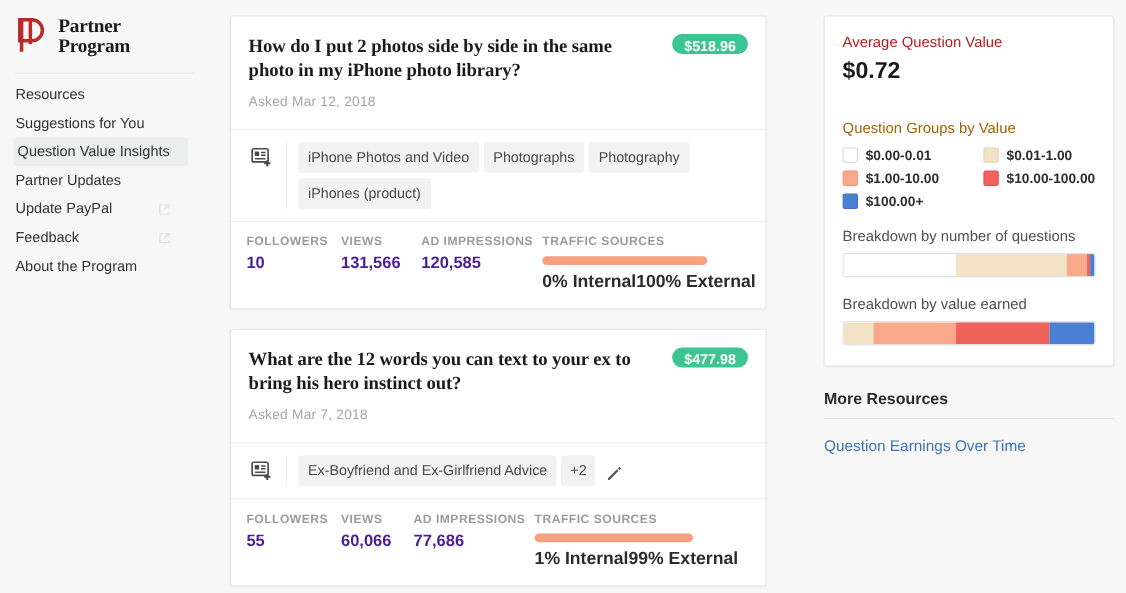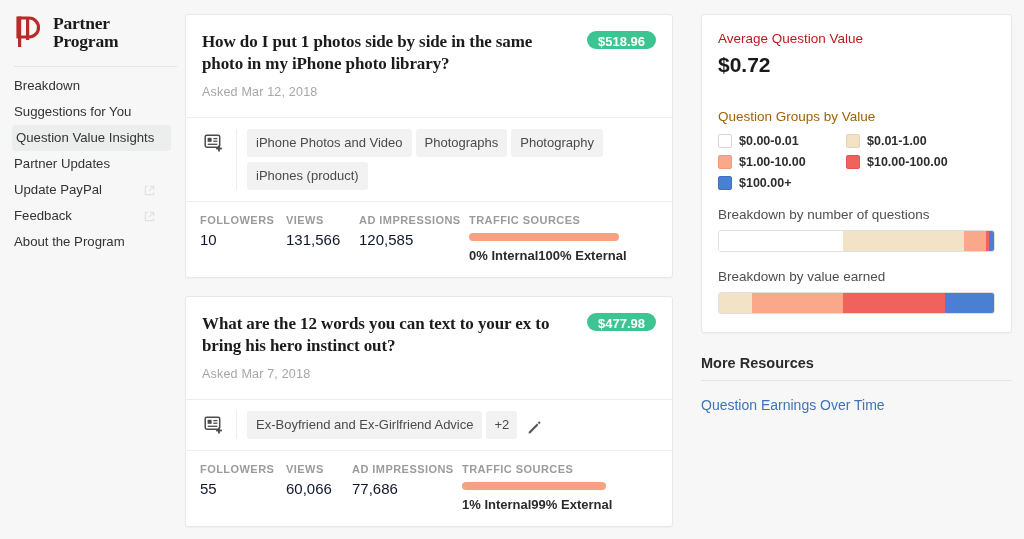--- a/index.html
+++ b/index.html
@@ -3,21 +3,21 @@
 <meta charset="utf-8">
 <style>
   * { box-sizing: border-box; margin: 0; padding: 0; }
   html, body {
     width: 1024px; height: 539px;
     background: #f7f7f8;
     font-family: "Liberation Sans", sans-serif;
     color: #2b2b2b;
     overflow: hidden;
   }
-  .page { position: relative; width: 1024px; height: 476px; display: flex; }
+  .page { position: relative; width: 1024px; height: 476px; display: flex; gap: 24px; }
 
   
   .sidebar { width: 185px; flex: 0 0 185px; padding: 12px 0 0 12px; }
   .logo-row { display: flex; align-items: center; gap: 7px; padding: 2px 0 0 2px; }
   .logo-mark { width: 32px; height: 36px; flex: 0 0 32px; }
   .logo-text { font-family: "Liberation Serif", serif; font-weight: bold;
                font-size: 17.5px; line-height: 17px; color: #1a1a1a; letter-spacing: -0.2px; }
   .logo-text div:first-child { margin-bottom: 1px; }
   .nav-sep { height: 1px; background: #e4e4e4; margin: 16px 8px 6px 2px; }
   .nav { display: flex; flex-direction: column; }
@@ -57,24 +57,24 @@
     padding: 6px 9px 7px 9px; border-radius: 3px; white-space: nowrap; cursor: pointer;
   }
   .topic.mini { padding: 6px 8px 7px 8px; }
   .pencil { padding: 4px 6px; display: flex; align-items: center; cursor: pointer; }
 
   .card-stats { border-top: 1px solid #ededed; padding: 12px 14px 14px 14px;
                 display: flex; align-items: flex-start; }
   .stat { min-width: 0; }
   .stat-label { font-size: 11px; letter-spacing: .45px; color: #9b9b9b;
                 font-weight: bold; text-transform: uppercase; white-space: nowrap; }
-  .stat-value { font-size: 15px; font-weight: normal; color: #0f172a; margin-top: 5px; }
+  .stat-value { font-size: 15px; font-weight: bold; color: #4c1d95; margin-top: 5px; }
   .traffic { min-width: 0; }
   .traffic-bar { height: 8px; border-radius: 5px; background: #f7a183; margin-top: 7px; }
-  .traffic-legend { font-size: 13px; font-weight: bold; color: #2b2b2b;
+  .traffic-legend { font-size: 16px; font-weight: bold; color: #2b2b2b;
                     margin-top: 7px; white-space: nowrap; }
 
   
   .right { flex: 1 1 auto; padding: 14px 12px 0 28px; }
   .panel { background: #fff; border: 1px solid #e8e8e8; border-radius: 3px;
            padding: 16px 16px 18px 16px; box-shadow: 0 1px 1px rgba(0,0,0,0.03); }
   .panel-label { font-size: 13.5px; color: #b91c1c; line-height: 16px; }
   .panel-big { font-size: 21px; font-weight: bold; color: #1a1a1a; margin-top: 6px; }
   .panel-sub { font-size: 13.5px; color: #a16207; margin-top: 32px; }
   .legend-grid { display: grid; grid-template-columns: 128px auto; row-gap: 7px;
@@ -111,21 +111,21 @@
       <span class="logo-text">
         <div>Partner</div>
         <div>Program</div>
       </span>
     </div>
 
     <div class="nav-sep"></div>
 
     <nav class="nav">
       <div class="nav-item">
-        <span>Breakdown</span>
+        <span>Resources</span>
       </div>
       <div class="nav-item">
         <span>Suggestions for You</span>
       </div>
       <div class="nav-item active">
         <span>Question Value Insights</span>
       </div>
       <div class="nav-item">
         <span>Partner Updates</span>
       </div>
@@ -153,21 +153,21 @@
         <span>About the Program</span>
       </div>
     </nav>
   </aside>
 
   <main class="main">
 
     <section class="card">
       <div class="card-head">
         <div class="q-title">
-          <span>How do I put 1 photos side by side in the same photo in my iPhone photo library?</span>
+          <span>How do I put 2 photos side by side in the same photo in my iPhone photo library?</span>
           <div class="q-asked">Asked Mar 12, 2018</div>
         </div>
         <div class="badge">$518.96</div>
       </div>
 
       <div class="card-topics">
         <span class="topic-icon-wrap">
           <svg width="20" height="20" viewBox="0 0 20 20">
             <rect x="1.2" y="2.2" width="14.5" height="12" rx="1.6" fill="none" stroke="#4a4a4a" stroke-width="1.5"></rect>
             <rect x="3.6" y="4.8" width="4" height="4" fill="#4a4a4a"></rect>

